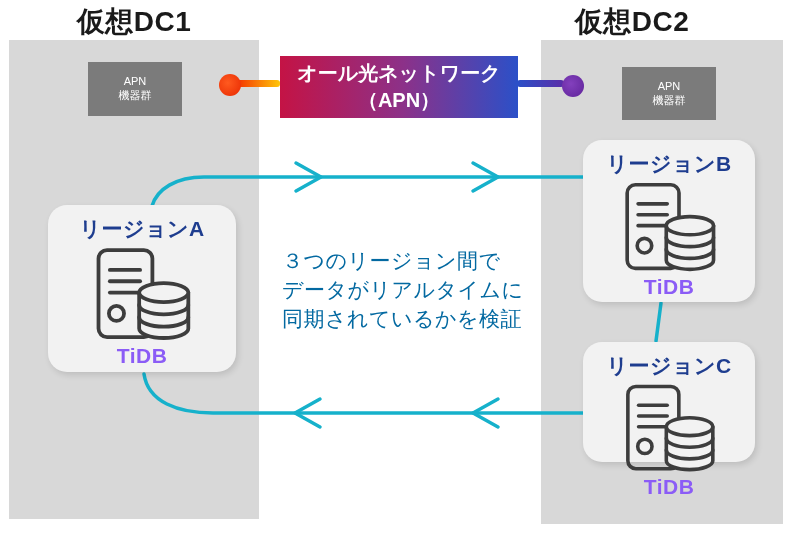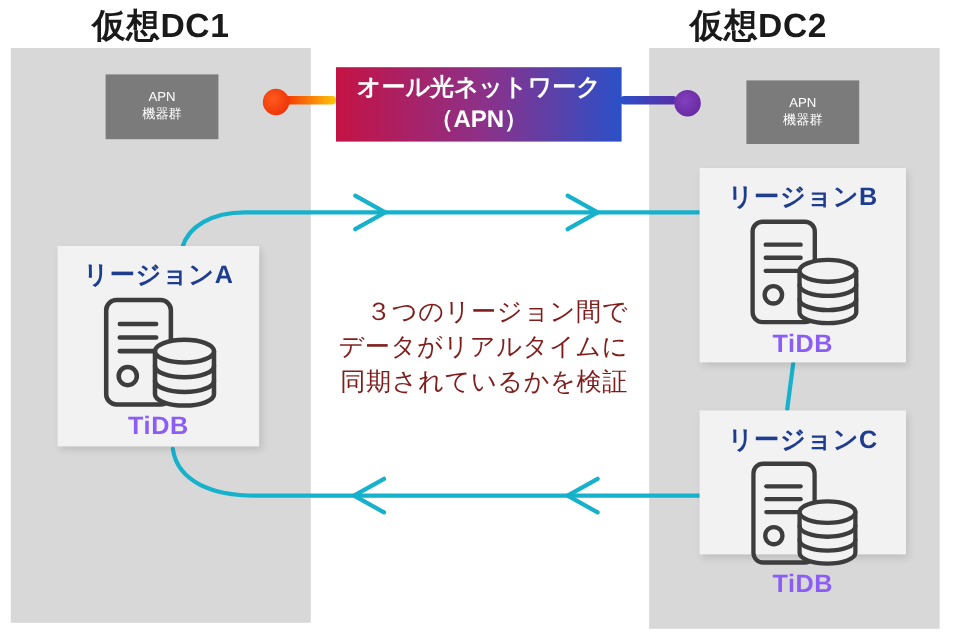--- a/index.html
+++ b/index.html
@@ -37,34 +37,34 @@
   .link-left{left:233px;top:80px;width:47px;background:linear-gradient(90deg,#f32500,#ffc60a);}
   .link-right{left:517px;top:80px;width:47px;background:linear-gradient(90deg,#2b50c8,#5a2da8);}
   .link-dot{position:absolute;width:22px;height:22px;border-radius:50%;}
   .dot-left{left:219px;top:74px;background:radial-gradient(circle at 40% 40%,#ff5a1f,#e82800);}
   .dot-right{left:562px;top:75px;background:radial-gradient(circle at 40% 40%,#8340bd,#5f2399);}
   
   .arrows{position:absolute;left:0;top:0;width:800px;height:537px;pointer-events:none;}
   
   .region-card{
     position:absolute;background:#f2f2f2;display:flex;flex-direction:column;
-    align-items:center;box-shadow:2px 3px 6px rgba(0,0,0,0.12);
+    align-items:center;box-shadow:2px 3px 6px rgba(0,0,0,0.12);border-radius:19px;
   }
-  .region-a{left:48px;top:205px;width:168px;height:167px;}
+  .region-a{left:48px;top:205px;width:188px;height:167px;}
   .region-b{left:583px;top:140px;width:172px;height:162px;}
   .region-c{left:583px;top:342px;width:172px;height:120px;}
   .region-title{
     margin-top:10px;font-size:21px;font-weight:bold;color:#1e3d8f;letter-spacing:0.5px;
   }
   .region-icon{flex:1;display:flex;align-items:center;justify-content:center;margin-top:2px;}
   .tidb-label{margin-bottom:9px;font-size:21px;font-weight:bold;color:#8b5cf6;letter-spacing:0.5px;}
   
   .description{
     position:absolute;left:282px;top:246px;font-size:21px;line-height:29px;
-    color:#7f1d1d;font-weight:500;letter-spacing:0.5px;text-align:right;
+    color:#0369a1;font-weight:500;letter-spacing:0.5px;
   }
 </style>
 </head>
 <body>
 
 <div class="canvas">
 
   <div class="dc-panel dc1-panel"></div>
   <div class="dc-panel dc2-panel"></div>
 

